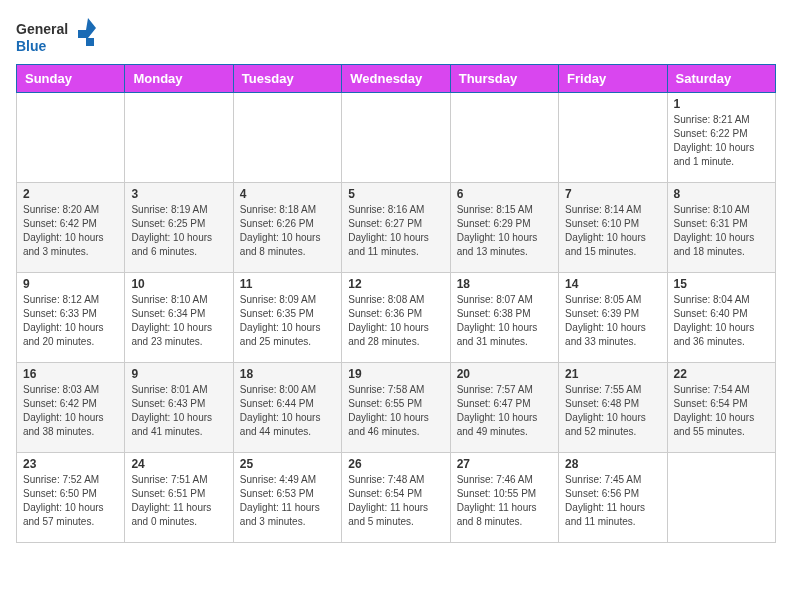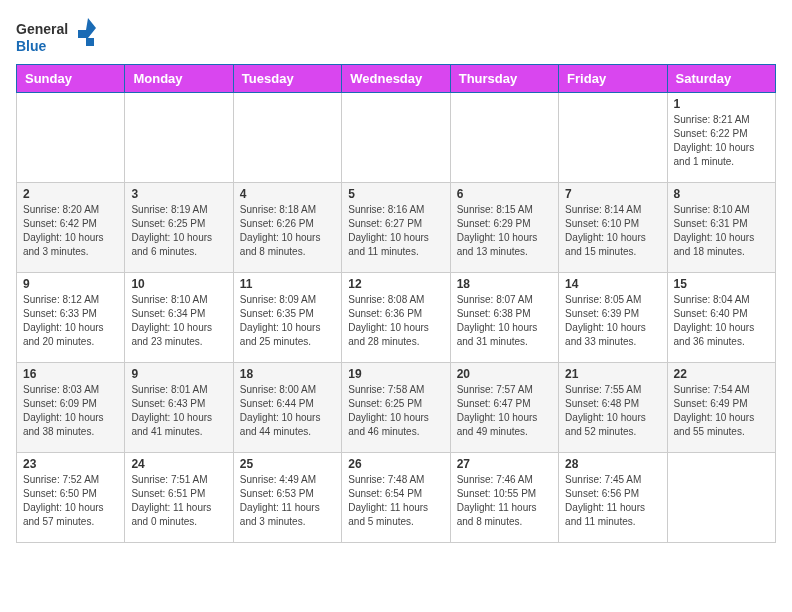--- a/index.html
+++ b/index.html
@@ -210,57 +210,57 @@
           <span class="day-number">15</span>
           <div class="day-info">Sunrise: 8:04 AM
 Sunset: 6:40 PM
 Daylight: 10 hours and 36 minutes.</div>
         </td>
       </tr>
       <tr>
         <td>
           <span class="day-number">16</span>
           <div class="day-info">Sunrise: 8:03 AM
-Sunset: 6:09 PM
+Sunset: 6:42 PM
 Daylight: 10 hours and 38 minutes.</div>
         </td>
         <td>
           <span class="day-number">9</span>
           <div class="day-info">Sunrise: 8:01 AM
 Sunset: 6:43 PM
 Daylight: 10 hours and 41 minutes.</div>
         </td>
         <td>
           <span class="day-number">18</span>
           <div class="day-info">Sunrise: 8:00 AM
 Sunset: 6:44 PM
 Daylight: 10 hours and 44 minutes.</div>
         </td>
         <td>
           <span class="day-number">19</span>
           <div class="day-info">Sunrise: 7:58 AM
-Sunset: 6:25 PM
+Sunset: 6:55 PM
 Daylight: 10 hours and 46 minutes.</div>
         </td>
         <td>
           <span class="day-number">20</span>
           <div class="day-info">Sunrise: 7:57 AM
 Sunset: 6:47 PM
 Daylight: 10 hours and 49 minutes.</div>
         </td>
         <td>
           <span class="day-number">21</span>
           <div class="day-info">Sunrise: 7:55 AM
 Sunset: 6:48 PM
 Daylight: 10 hours and 52 minutes.</div>
         </td>
         <td>
           <span class="day-number">22</span>
           <div class="day-info">Sunrise: 7:54 AM
-Sunset: 6:49 PM
+Sunset: 6:54 PM
 Daylight: 10 hours and 55 minutes.</div>
         </td>
       </tr>
       <tr>
         <td>
           <span class="day-number">23</span>
           <div class="day-info">Sunrise: 7:52 AM
 Sunset: 6:50 PM
 Daylight: 10 hours and 57 minutes.</div>
         </td>

